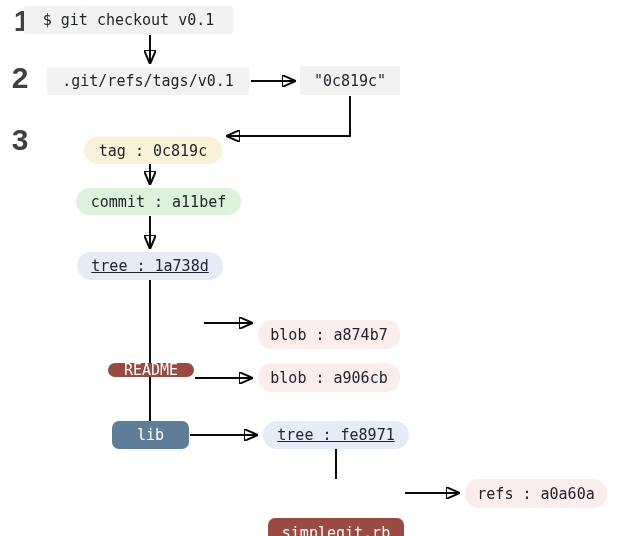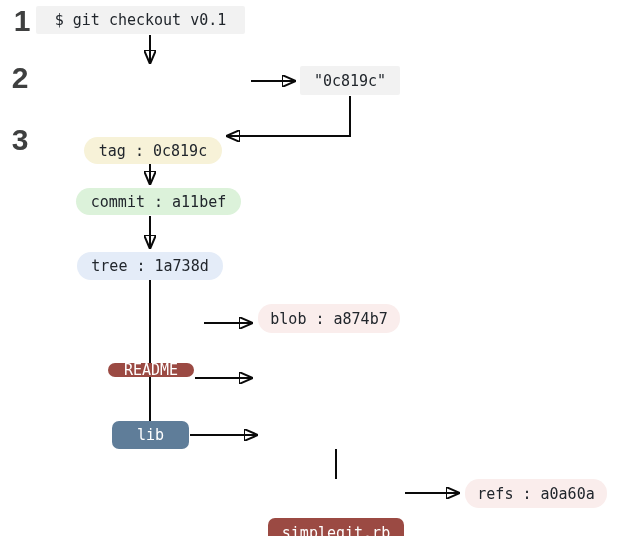--- a/index.html
+++ b/index.html
@@ -38,48 +38,48 @@
     color: var(--file-text, #ffffff);
     border-radius: 7px;
   }
   .dir   {
     background: var(--dir-bg, #5f7d99);
     color: var(--file-text, #ffffff);
     border-radius: 7px;
   }
   .tagbg    { background: var(--tag-bg, #f7f2d8); margin-top: 14px; }
   .commitbg { background: var(--commit-bg, #dcf2da); }
-  .treebg   { background: var(--tree-bg, #e4ecf8); }
+  .treebg   { background: var(--tree-bg, #e4ecf8); text-decoration: underline; }
   .blobbg   { background: var(--blob-bg, #faedec); }
 
   .step {
     position: absolute;
     z-index: 1;
     width: 28px;
     text-align: center;
     font-family: "Liberation Sans", sans-serif;
     font-weight: 700;
     font-size: 30px;
     line-height: 1;
     color: var(--step-color, #3f4040);
   }
 
   
   .step1 { left: 8;  left: 8px;  top: 6px; }
   .step2 { left: 6px;  top: 63px; }
   .step3 { left: 6px;  top: 125px; }
 
-  .n-cmd       { left: 36px;  top: 6px;   width: 209px; height: 28px; }
+  .n-cmd       { left: 24px;  top: 6px;   width: 209px; height: 28px; }
   .n-ref       { left: 47px;  top: 67px;  width: 202px; height: 28px; }
   .n-val       { left: 300px; top: 66px;  width: 100px; height: 29px; }
   .n-tag       { left: 84px;  top: 123px; width: 138px; height: 27px; }
   .n-commit    { left: 76px;  top: 188px; width: 165px; height: 27px; }
   .n-tree1     { left: 77px;  top: 252px; width: 146px; height: 28px; }
   .n-rakefile  { left: 101px; top: 308px; width: 102px; height: 30px; }
-  .n-blob1     { left: 258px; top: 304px; width: 142px; height: 29px; }
+  .n-blob1     { left: 258px; top: 320px; width: 142px; height: 29px; }
   .n-readme    { left: 108px; top: 363px; width: 86px;  height: 14px; }
   .n-blob2     { left: 258px; top: 363px; width: 142px; height: 29px; }
   .n-lib       { left: 112px; top: 421px; width: 77px;  height: 28px; }
   .n-tree2     { left: 263px; top: 421px; width: 146px; height: 28px; }
   .n-simplegit { left: 268px; top: 478px; width: 136px; height: 30px; margin-top: 40px; }
   .n-blob3     { left: 465px; top: 479px; width: 142px; height: 29px; }
 </style>
 </head>
 <body>
 
@@ -102,28 +102,31 @@
     <line x1="190" y1="435" x2="257" y2="435" marker-end="url(#ah)"></line>
     <line x1="336" y1="449" x2="336" y2="479"></line>
     <line x1="405" y1="493" x2="459" y2="493" marker-end="url(#ah)"></line>
   </svg>
 
   <div class="step step1">1</div>
   <div class="step step2">2</div>
   <div class="step step3">3</div>
 
   <div class="node plain n-cmd">$ git checkout v0.1</div>
+  <div class="node plain n-ref">.git/refs/tags/v0.1</div>
   <div class="node plain n-val">"0c819c"</div>
 
   <div class="node pill tagbg n-tag">tag : 0c819c</div>
   <div class="node pill commitbg n-commit">commit : a11bef</div>
   <div class="node pill treebg n-tree1">tree : 1a738d</div>
 
   <div class="node pill blobbg n-blob1">blob : a874b7</div>
 
   <div class="node file n-readme">README</div>
+  <div class="node pill blobbg n-blob2">blob : a906cb</div>
 
   <div class="node dir n-lib">lib</div>
+  <div class="node pill treebg n-tree2">tree : fe8971</div>
 
   <div class="node file n-simplegit">simplegit.rb</div>
   <div class="node pill blobbg n-blob3">refs : a0a60a</div>
 
 </div>
 
 </body></html>

